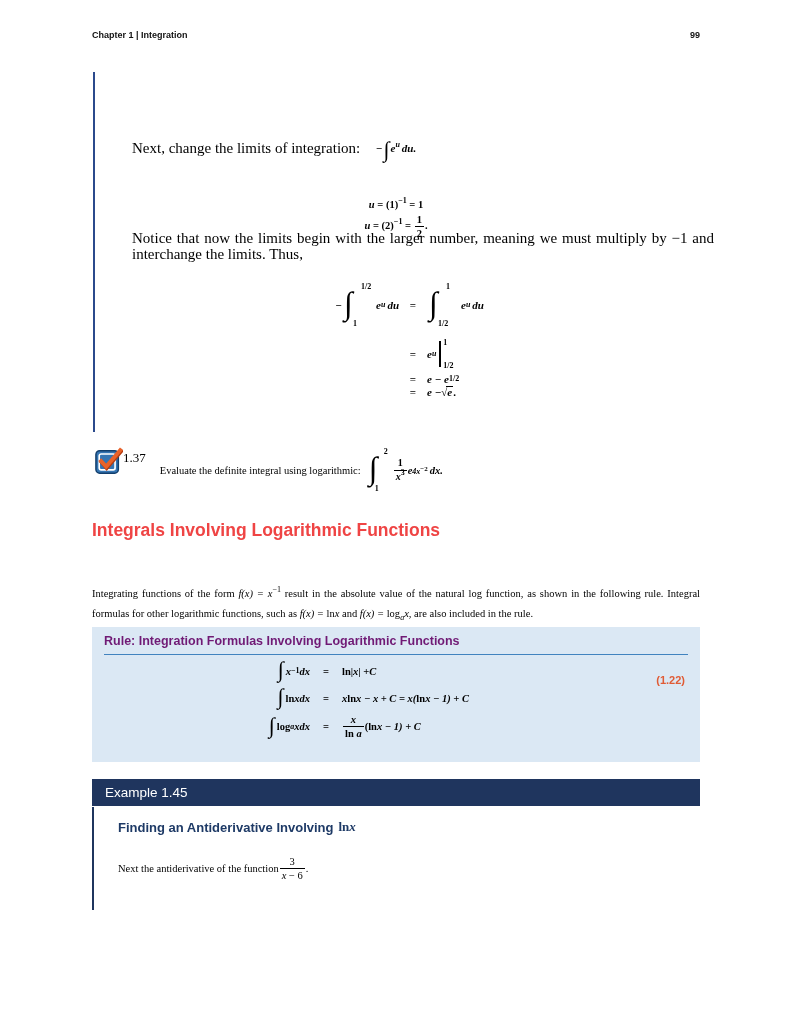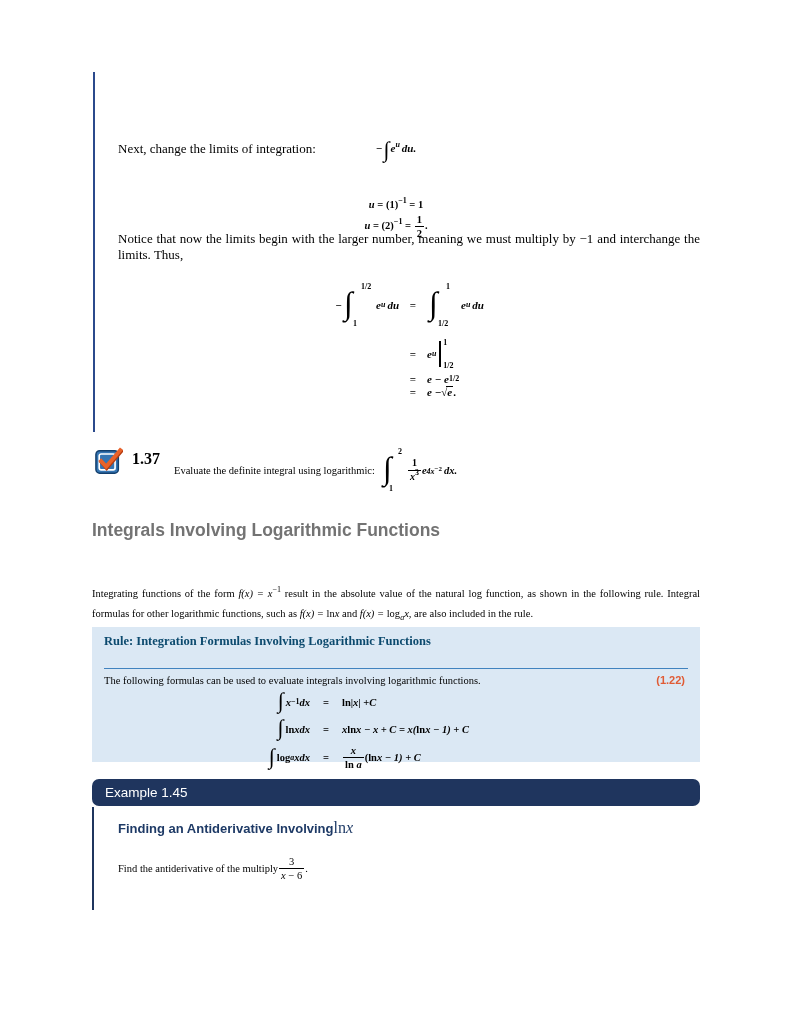--- a/index.html
+++ b/index.html
@@ -63,90 +63,94 @@
   
   .rad { font-style: normal; }
   .radarg { display: inline-block; border-top: 1.2px solid #000; margin-left: -1px; padding: 0 1px; line-height: 1.05; font-style: italic; }
   
   .eq-top {
     position: absolute; left: 92px; top: 98px; width: 608px;
     text-align: center; font-size: 11px; font-weight: 700; margin-top: 41px;
   }
   .eq-top .intsym { font-size: 22px; font-style: normal; font-weight: 400; vertical-align: -5px; line-height: 1; margin: 0 1px; }
   
-  .bodytext { font-size: 13px; line-height: 15.5px; }
+  .bodytext { font-size: 15px; line-height: 15.5px; margin-left: 14px; }
   .next-line { position: absolute; left: 118px; top: 141px; }
   .u-eqs { position: absolute; left: 92px; top: 167px; width: 608px; text-align: center; font-size: 10.5px; font-weight: 700; margin-top: 32px; }
   .u-eqs .row { margin-bottom: 4px; }
   .notice { position: absolute; left: 118px; top: 231px; width: 582px; text-align: justify; }
   
   .derivation { position: absolute; left: 325px; top: 282px; font-size: 11px; font-weight: 700; }
   .bm-row { display: flex; align-items: center; }
   .bm-left { width: 74px; display: inline-flex; justify-content: flex-end; align-items: center; }
   .bm-eq { width: 28px; text-align: center; font-style: normal; }
   .bm-right { display: inline-flex; align-items: center; }
   .row1 { margin-bottom: 12px; }
   .row2 { margin-bottom: 5px; }
   .row3 { margin-bottom: 1px; }
   
   .checkpoint { position: absolute; left: 95px; top: 447px; display: flex; align-items: flex-start; }
-  .cp-num { margin-left: 9px; margin-top: 3px; font-weight: 700; font-size: 16px; }
+  .cp-num { margin-top: 3px; font-weight: 400; font-size: 13px; }
   .cp-content { margin-left: 14px; display: flex; align-items: center; min-height: 46px; font-size: 10.5px; }
   .cp-math { display: inline-flex; align-items: center; font-weight: 700; margin-left: 6px; white-space: nowrap; }
   .cp-math .frac { font-size: 10px; }
   
   .section-heading {
     position: absolute; left: 92px; top: 520px;
     font-family: "Liberation Sans", sans-serif;
-    font-size: 17.5px; font-weight: 700; color: #737373;
+    font-size: 17.5px; font-weight: 700; color: #ef4444;
   }
   .section-para { position: absolute; left: 92px; top: 584px; width: 608px; text-align: justify; font-size: 10.5px; line-height: 20px; }
   
   .rule-box {
     position: absolute; left: 92px; top: 627px; width: 608px; height: 135px;
     background: #dbe8f4; padding: 7px 12px 0;
   }
   .rule-title {
-    font-family: Liberation Serif, serif;
-    font-size: 12.5px; font-weight: 700; color: #0c4a6e;
-    padding-bottom: 19px; border-bottom: 1.5px solid #4183bf;
+    font-family: Liberation Sans, sans-serif;
+    font-size: 12.5px; font-weight: 700; color: #701a75;
+    padding-bottom: 6px; border-bottom: 1.5px solid #4183bf;
   }
   .rule-intro { margin-top: 6px; font-size: 10.5px; }
   .rule-formulas { margin-top: 4px; font-size: 10.5px; font-weight: 700; }
   .rf-row { display: flex; align-items: center; margin-top: 5px; }
   .rf-left { width: 206px; display: inline-flex; justify-content: flex-end; align-items: center; white-space: nowrap; }
   .rf-eq { width: 32px; text-align: center; }
   .rf-right { display: inline-flex; align-items: center; white-space: nowrap; }
   .eq-num {
     position: absolute; right: 15px; top: 47px;
     font-family: "Liberation Sans", sans-serif;
     font-size: 11px; font-weight: 700; color: #e05b35; text-align: right;
   }
   
   .example-header {
     position: absolute; left: 92px; top: 779px; width: 608px; height: 27px;
     background: #1f355e; color: #fff;
     display: flex; align-items: center; padding-left: 13px;
-    font-family: "Liberation Sans", sans-serif; font-size: 13.5px; border-radius: 7px;
+    font-family: "Liberation Sans", sans-serif; font-size: 13.5px;
   }
   .example-subtitle {
     position: absolute; left: 118px; top: 819px;
     font-family: "Liberation Sans", sans-serif;
     font-size: 13px; font-weight: 700; color: #1e3a66;
     display: flex; align-items: center;
   }
-  .example-subtitle .serifmath { font-family: "Liberation Serif", "DejaVu Serif", serif; font-weight: 400; font-size: 16px; }
+  .example-subtitle .serifmath { font-family: "Liberation Serif", "DejaVu Serif", serif; font-weight: 700; font-size: 13px; margin-left: 5px; }
   .example-body { position: absolute; left: 118px; top: 856px; display: flex; align-items: center; font-size: 10.5px; }
   .example-body .frac { font-size: 10.5px; }
 </style>
 </head>
 <body>
 
 <div class="page">
 
+  <div class="runhead">
+    <span>Chapter 1 | Integration</span>
+    <span>99</span>
+  </div>
 
   <div class="sideline-top"></div>
 
   <div class="eq-top mathline">
     <span class="mi">−</span><span class="intsym">∫</span><span class="mi">e</span><sup class="sup mi">u</sup><span class="mi sp">du.</span>
   </div>
 
   <p class="bodytext next-line">Next, change the limits of integration:</p>
 
   <div class="u-eqs">
@@ -244,21 +248,20 @@
       </span>
     </span>
   </div>
 
   <h2 class="section-heading">Integrals Involving Logarithmic Functions</h2>
 
   <p class="section-para"><span>Integrating functions of the form </span><span class="mi">f(x) = x</span><sup class="sup">−1</sup><span> result in the absolute value of the natural log function, as shown in the following rule. Integral formulas for other logarithmic functions, such as </span><span class="mi">f(x) = </span><span>ln</span><span class="mi">x</span><span> and </span><span class="mi">f(x) = </span><span>log</span><sub class="sub mi">a</sub><span class="mi">x,</span><span> are also included in the rule.</span></p>
 
   <div class="rule-box">
     <div class="rule-title">Rule: Integration Formulas Involving Logarithmic Functions</div>
-    <p class="rule-intro">The following formulas can be used to evaluate integrals involving logarithmic functions.</p>
     <div class="rule-formulas">
       <div class="rf-row">
         <span class="rf-left">
             <span class="bigint">∫</span>
             <span class="mi">x</span>
             <sup class="sup">−1</sup>
             <span class="mi"> dx</span>
           </span>
         <span class="rf-eq">=</span>
         <span class="rf-right">
@@ -312,21 +315,21 @@
     <span>Example 1.45</span>
   </div>
   <div class="example-sideline"></div>
 
   <div class="example-subtitle">
     <span>Finding an Antiderivative Involving</span>
     <span class="serifmath"><span>ln</span><span class="mi">x</span></span>
   </div>
 
   <div class="example-body">
-    <span>Find the antiderivative of the multiply </span>
+    <span>Next the antiderivative of the function </span>
     <span class="frac">
         <span class="fnum">3</span>
         <span class="fden"><span class="mi">x</span><span> − 6</span></span>
       </span>
     <span>.</span>
   </div>
 
 </div>
 
 </body></html>

